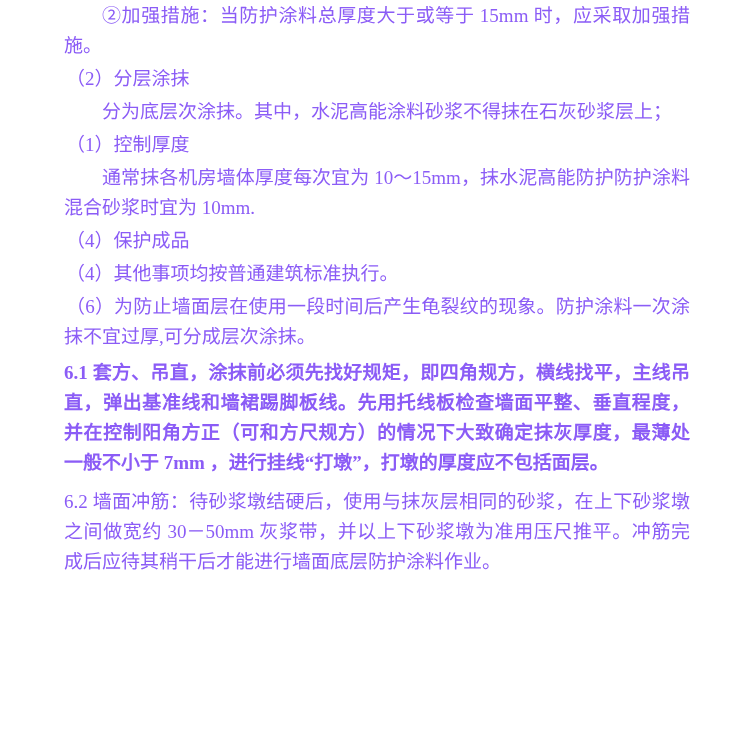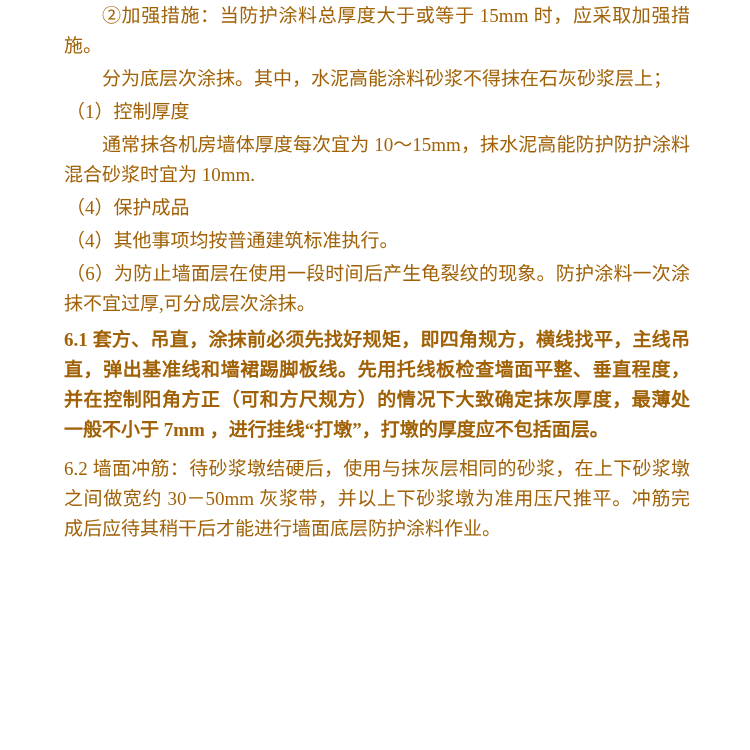--- a/index.html
+++ b/index.html
@@ -8,36 +8,37 @@
     position: relative;
     width: 750px;
     height: 750px;
     margin: 0 auto;
     background: #ffffff;
     overflow: hidden;
     padding: 1px 60px 0 64px;
     font-family: "Liberation Serif", "DejaVu Serif", serif;
     font-size: 19px;
     line-height: 30px;
-    color: #a16207;
+    color: #8b5cf6;
     text-align: justify;
     text-justify: inter-ideograph;
   }
   .page p { margin: 0 0 3px 0; }
   p.body { text-indent: 2em; }
   p.item { text-indent: 2px; }
   p.section { text-indent: 0; }
   p.gap-sm { margin-top: 6px; font-weight: bold; }
   p.gap-md { margin-top: 9px; }
 </style>
 </head>
 <body>
 
 <div class="page">
   <p class="body">②加强措施：当防护涂料总厚度大于或等于 15mm 时，应采取加强措施。</p>
+  <p class="item">（2）分层涂抹</p>
   <p class="body">分为底层次涂抹。其中，水泥高能涂料砂浆不得抹在石灰砂浆层上；</p>
   <p class="item">（1）控制厚度</p>
   <p class="body">通常抹各机房墙体厚度每次宜为 10～15mm，抹水泥高能防护防护涂料混合砂浆时宜为 10mm.</p>
   <p class="item">（4）保护成品</p>
   <p class="item">（4）其他事项均按普通建筑标准执行。</p>
   <p class="item">（6）为防止墙面层在使用一段时间后产生龟裂纹的现象。防护涂料一次涂抹不宜过厚,可分成层次涂抹。</p>
   <p class="section gap-sm">6.1 套方、吊直，涂抹前必须先找好规矩，即四角规方，横线找平，主线吊直，弹出基准线和墙裙踢脚板线。先用托线板检查墙面平整、垂直程度，并在控制阳角方正（可和方尺规方）的情况下大致确定抹灰厚度，最薄处一般不小于 7mm ，进行挂线“打墩”，打墩的厚度应不包括面层。</p>
   <p class="section gap-md">6.2 墙面冲筋：待砂浆墩结硬后，使用与抹灰层相同的砂浆，在上下砂浆墩之间做宽约 30－50mm 灰浆带，并以上下砂浆墩为准用压尺推平。冲筋完成后应待其稍干后才能进行墙面底层防护涂料作业。</p>
 
 </div>

